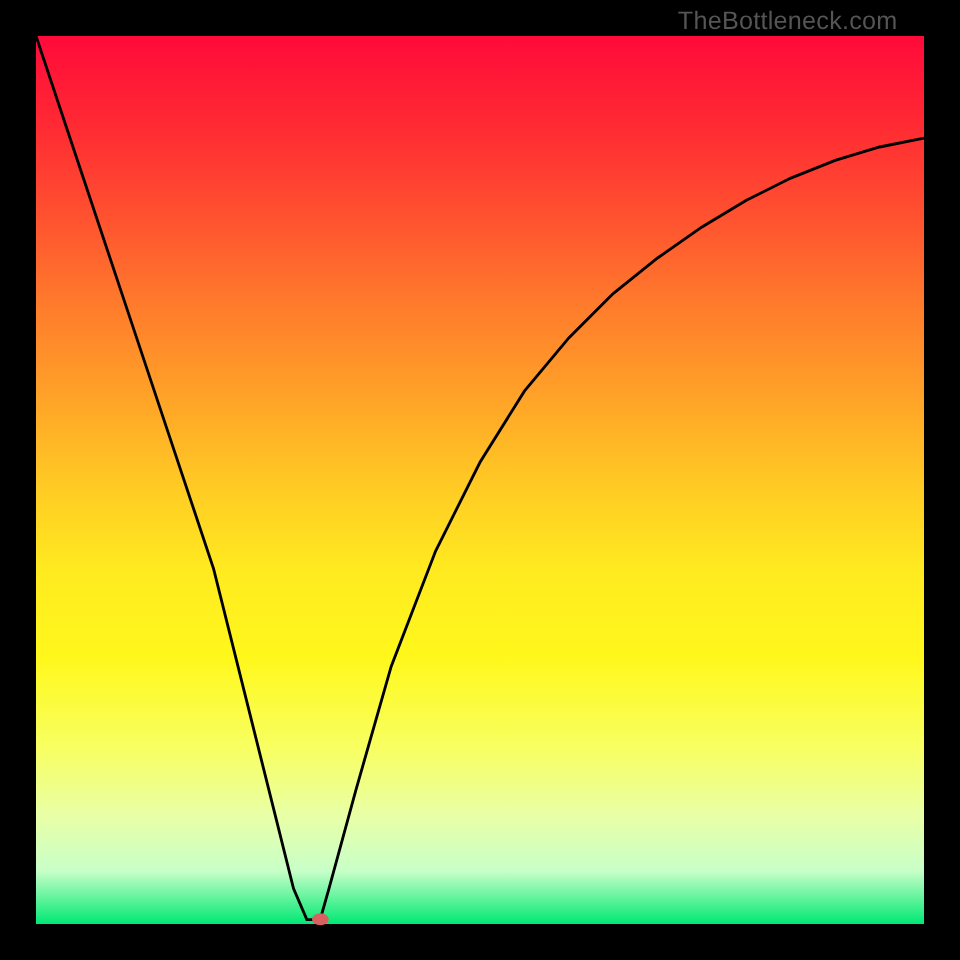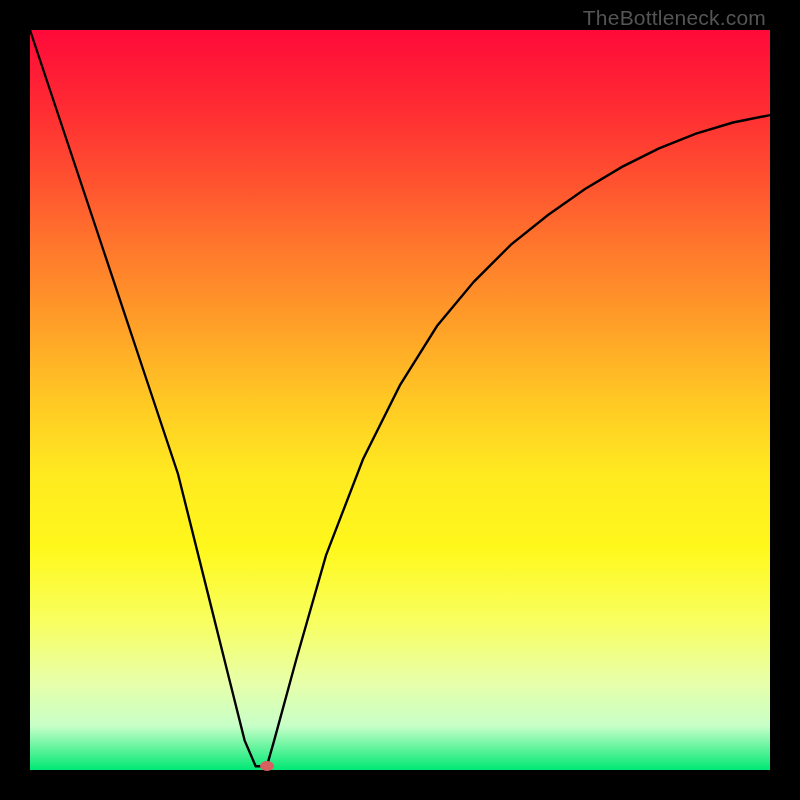--- a/index.html
+++ b/index.html
@@ -28,21 +28,21 @@
       #fff81c 70%,
       #f8ff60 80%,
       #e8ffa8 88%,
       #c8ffc8 94%,
       #00e874 100%
     );
   }
   .watermark {
     position: absolute;
     top: 6px;
-    right: 34px;
+    right: 52px;
     font-family: Arial, Helvetica, sans-serif;
     font-size: 21px;
     color: #555;
     letter-spacing: 0.2px;
   }
   svg.curve {
     position: absolute;
     left: 0; top: 0;
     width: 100%;
     height: 100%;

